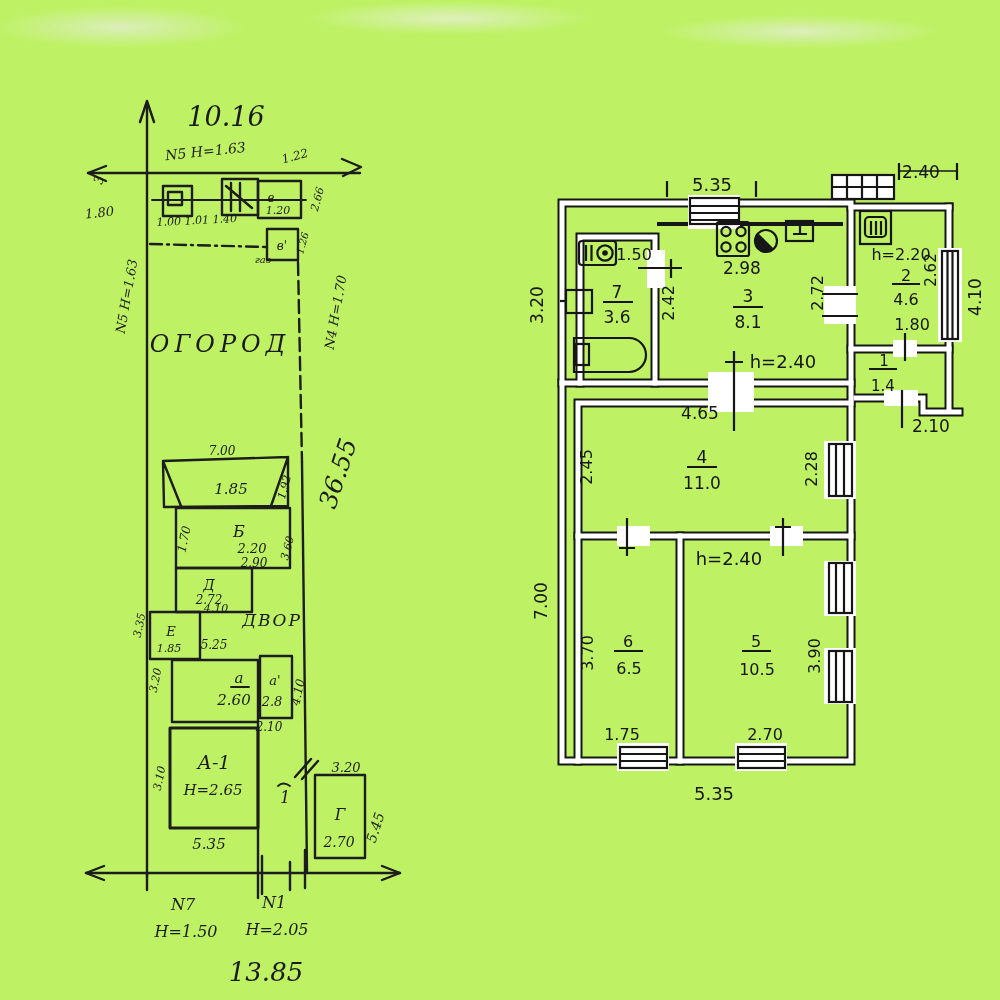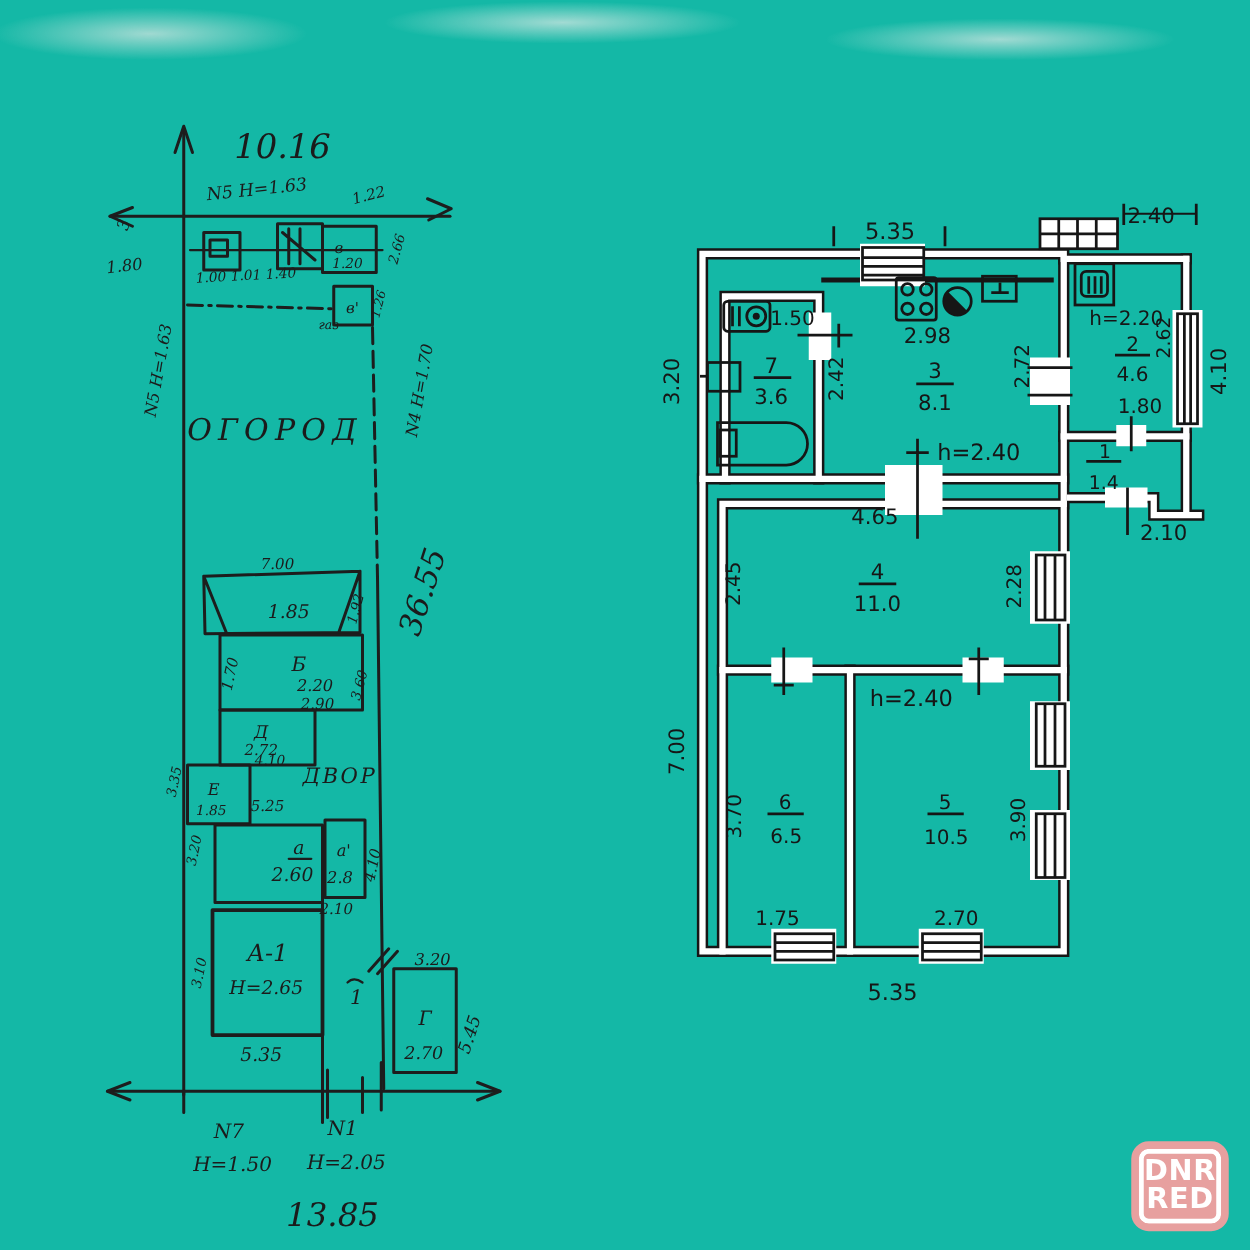--- a/index.html
+++ b/index.html
@@ -1,16 +1,16 @@
 <!DOCTYPE html>
 <html><head>
 <meta charset="utf-8">
 <style>
   html,body{margin:0;padding:0;background:#ffffff;}
-  #stage{position:relative;width:1000px;height:1000px;background:#14b8a6;overflow:hidden;
+  #stage{position:relative;width:1000px;height:1000px;background:#bef264;overflow:hidden;
          font-family:"DejaVu Sans",sans-serif;}
   svg{position:absolute;left:0;top:0;}
   
   text.fp{font-family:"DejaVu Sans",sans-serif;fill:#161616;text-anchor:middle;}
   
   text.sp{font-family:"DejaVu Serif",serif;font-style:italic;fill:#1b1b1b;text-anchor:middle;}
   .wall{stroke:#161616;stroke-width:9;fill:none;stroke-linecap:square;}
   .wallw{stroke:#ffffff;stroke-width:5;fill:none;stroke-linecap:square;}
   .thin{stroke:#161616;stroke-width:2.2;fill:none;}
   .thin15{stroke:#161616;stroke-width:1.5;fill:none;}
@@ -281,17 +281,13 @@
       <text class="fp" x="629" y="674" font-size="16">6.5</text>
       <text class="fp" x="756" y="647" font-size="16">5</text>
       <text class="fp" x="757" y="675" font-size="16">10.5</text>
       <text class="fp" x="820" y="656" font-size="16" transform="rotate(-90 820 656)">3.90</text>
       <text class="fp" x="622" y="740" font-size="16">1.75</text>
       <text class="fp" x="765" y="740" font-size="16">2.70</text>
       <text class="fp" x="714" y="800" font-size="18">5.35</text>
     </g>
   </svg>
 
-  <div id="watermark">
-    <span>DNR</span>
-    <span>RED</span>
-  </div>
 </div>
 
 </body></html>

